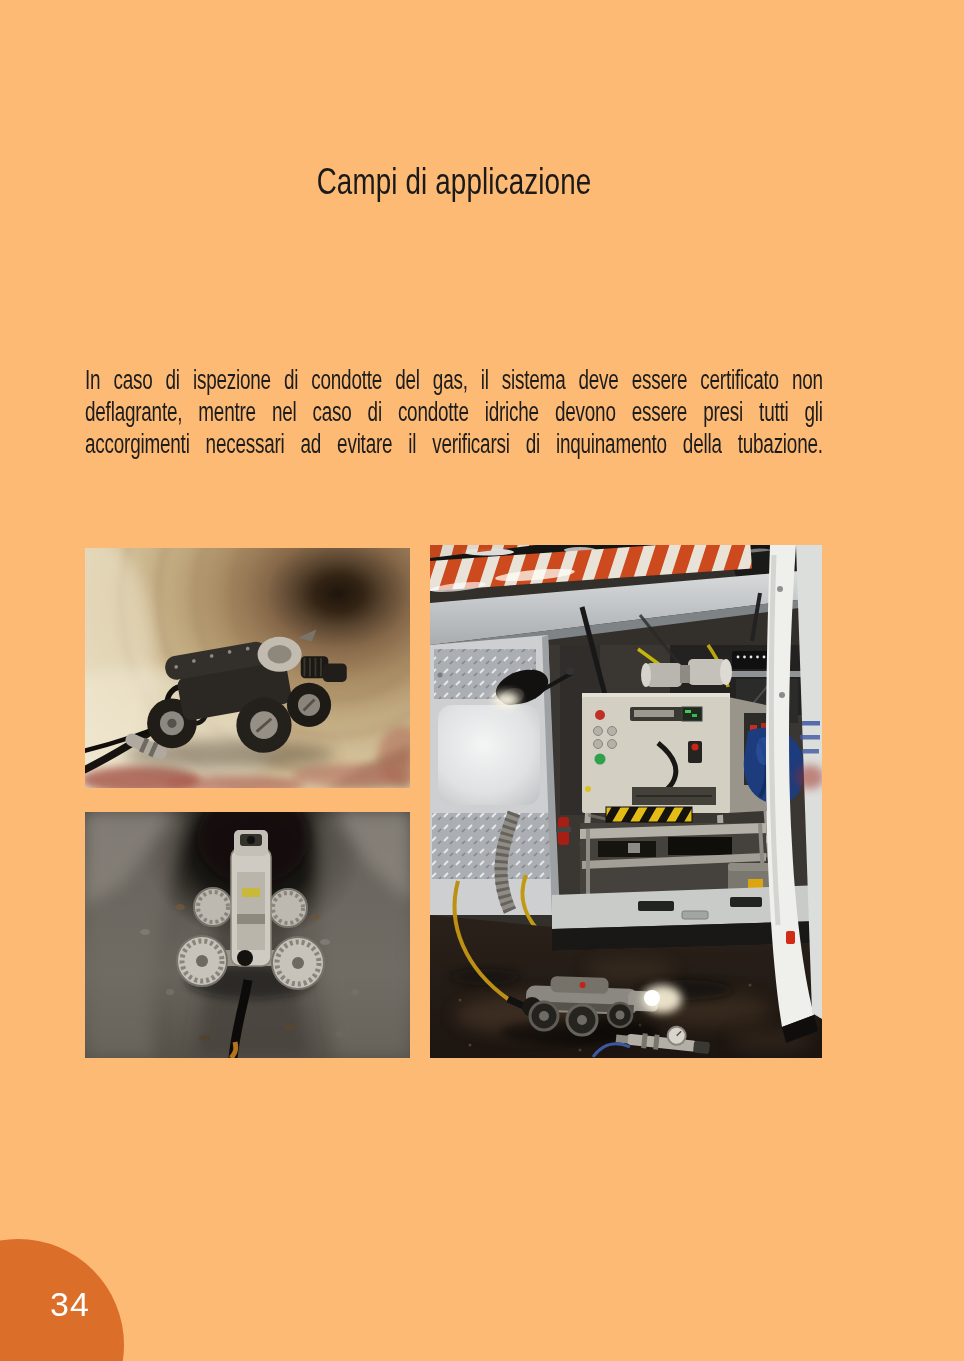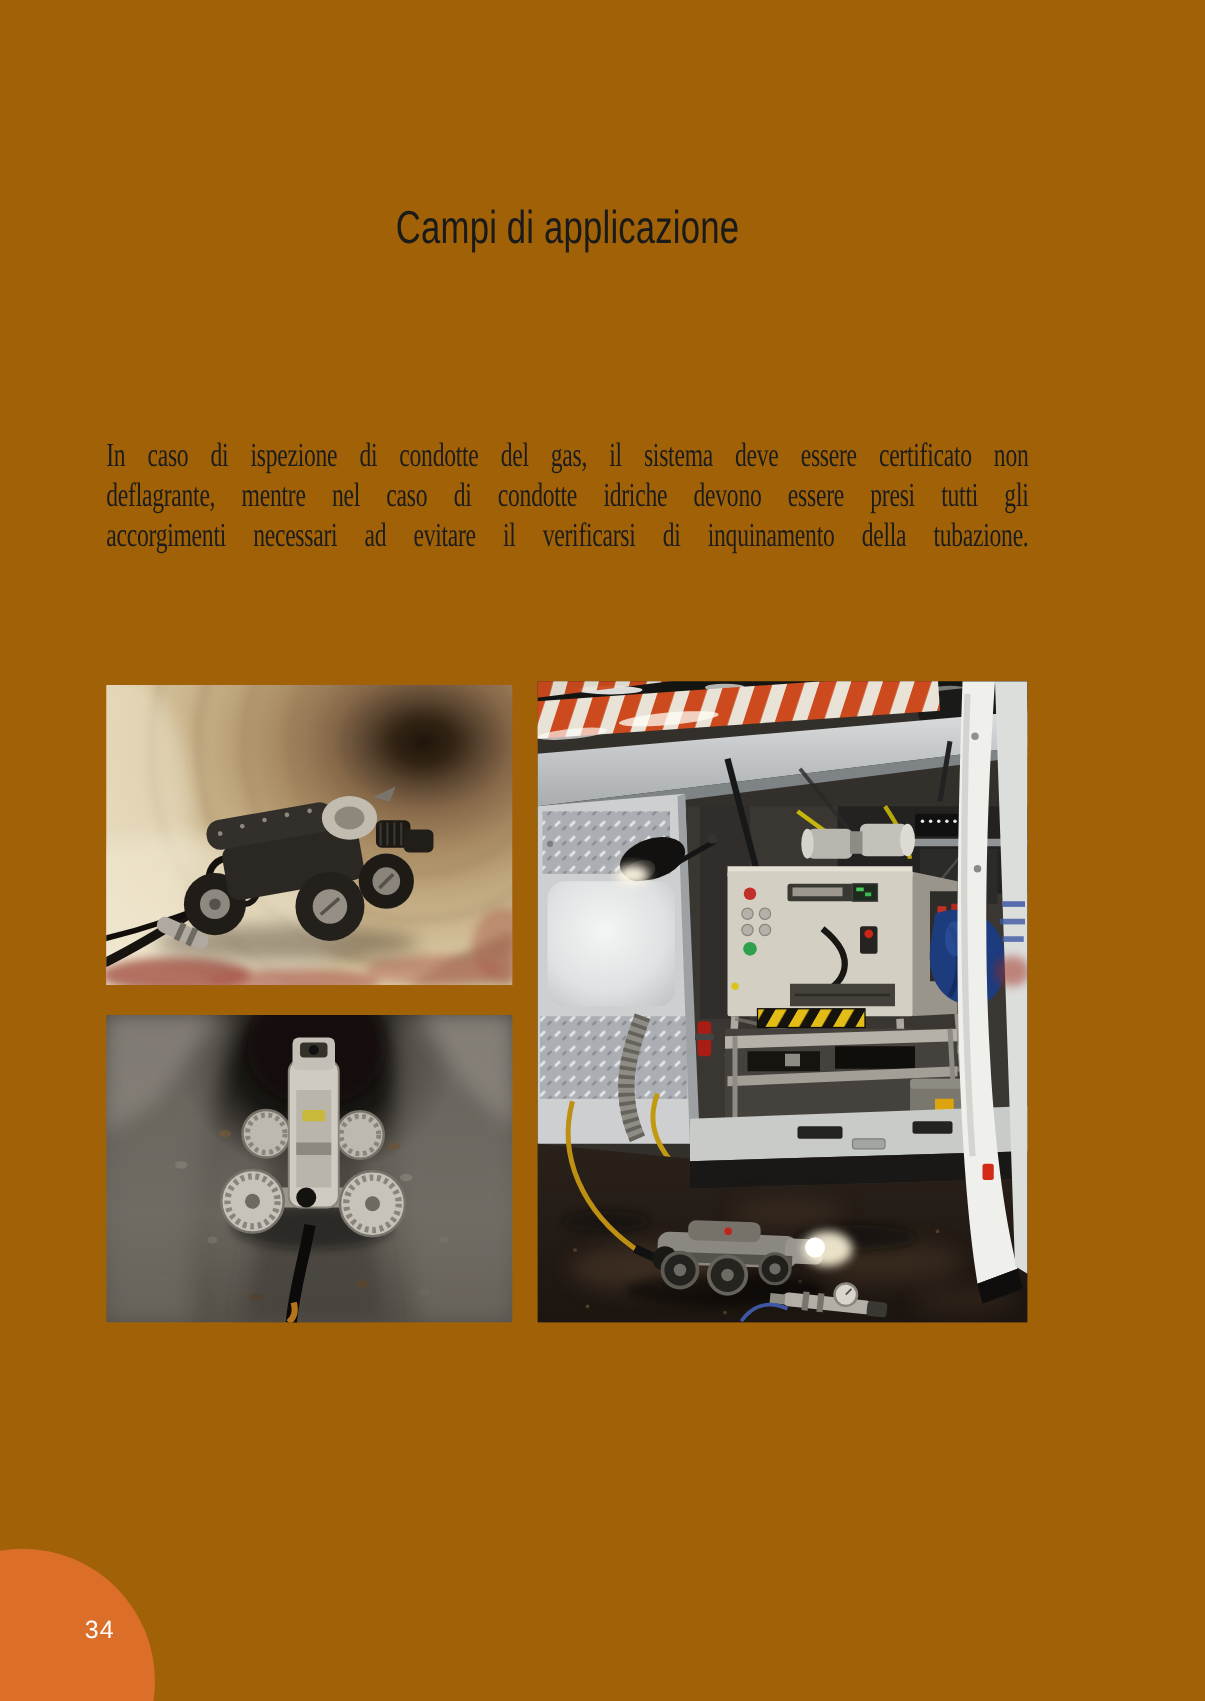--- a/index.html
+++ b/index.html
@@ -1,50 +1,50 @@
 <!DOCTYPE html>
 <html><head>
 <meta charset="utf-8">
 <style>
   html,body { margin:0; padding:0; background:#ffffff; }
   .page {
     position:relative; width:964px; height:1361px; margin:0 auto;
-    background:#a16207; overflow:hidden;
+    background:#fdba74; overflow:hidden;
     font-family:"Liberation Sans", sans-serif; color:#1c1c1c;
   }
   .title {
     position:absolute; left:85px; top:160px; width:738px; margin:0;
     font-size:37px; font-weight:400; line-height:44px; text-align:center;
     transform:scaleX(0.75); transform-origin:50% 50%;
     letter-spacing:0.2px; color:#1a1a1a;
   }
   .textcol { position:absolute; left:85px; width:738px; }
   .para1 { top:231px; }
-  .para2 { top:348px;font-family:Liberation Serif, serif; }
+  .para2 { top:364px; }
   .jline {
     width:1054px; transform:scaleX(0.70); transform-origin:0 0;
     font-size:27px; line-height:32px; height:32px;
     letter-spacing:-0.3px;
     text-align:justify; text-align-last:justify;
     white-space:normal; color:#1c1c1c;
   }
   .jline.lastline { text-align-last:left; }
   figure.photo { position:absolute; margin:0; padding:0; }
   figure.photo svg { display:block; width:100%; height:100%; }
   .photo1 { left:85px;  top:548px; width:325px; height:240px; }
   .photo2 { left:85px;  top:812px; width:325px; height:246px; }
   .photo3 { left:430px; top:545px; width:392px; height:513px; }
   .corner-blob {
     position:absolute; left:-88px; top:1239px; width:212px; height:212px;
     border-radius:50%; background:#db6e28;
   }
   .page-number {
     position:absolute; left:136px; top:50px; width:44px;
-    color:#ffffff; font-size:20px; line-height:30px; letter-spacing:1px;
-    text-align:right;
+    color:#ffffff; font-size:34px; line-height:30px; letter-spacing:1px;
+    text-align:center;
   }
 </style>
 </head>
 <body>
 
 <div class="page">
 
   <h1 class="title">Campi di applicazione</h1>
 
 

